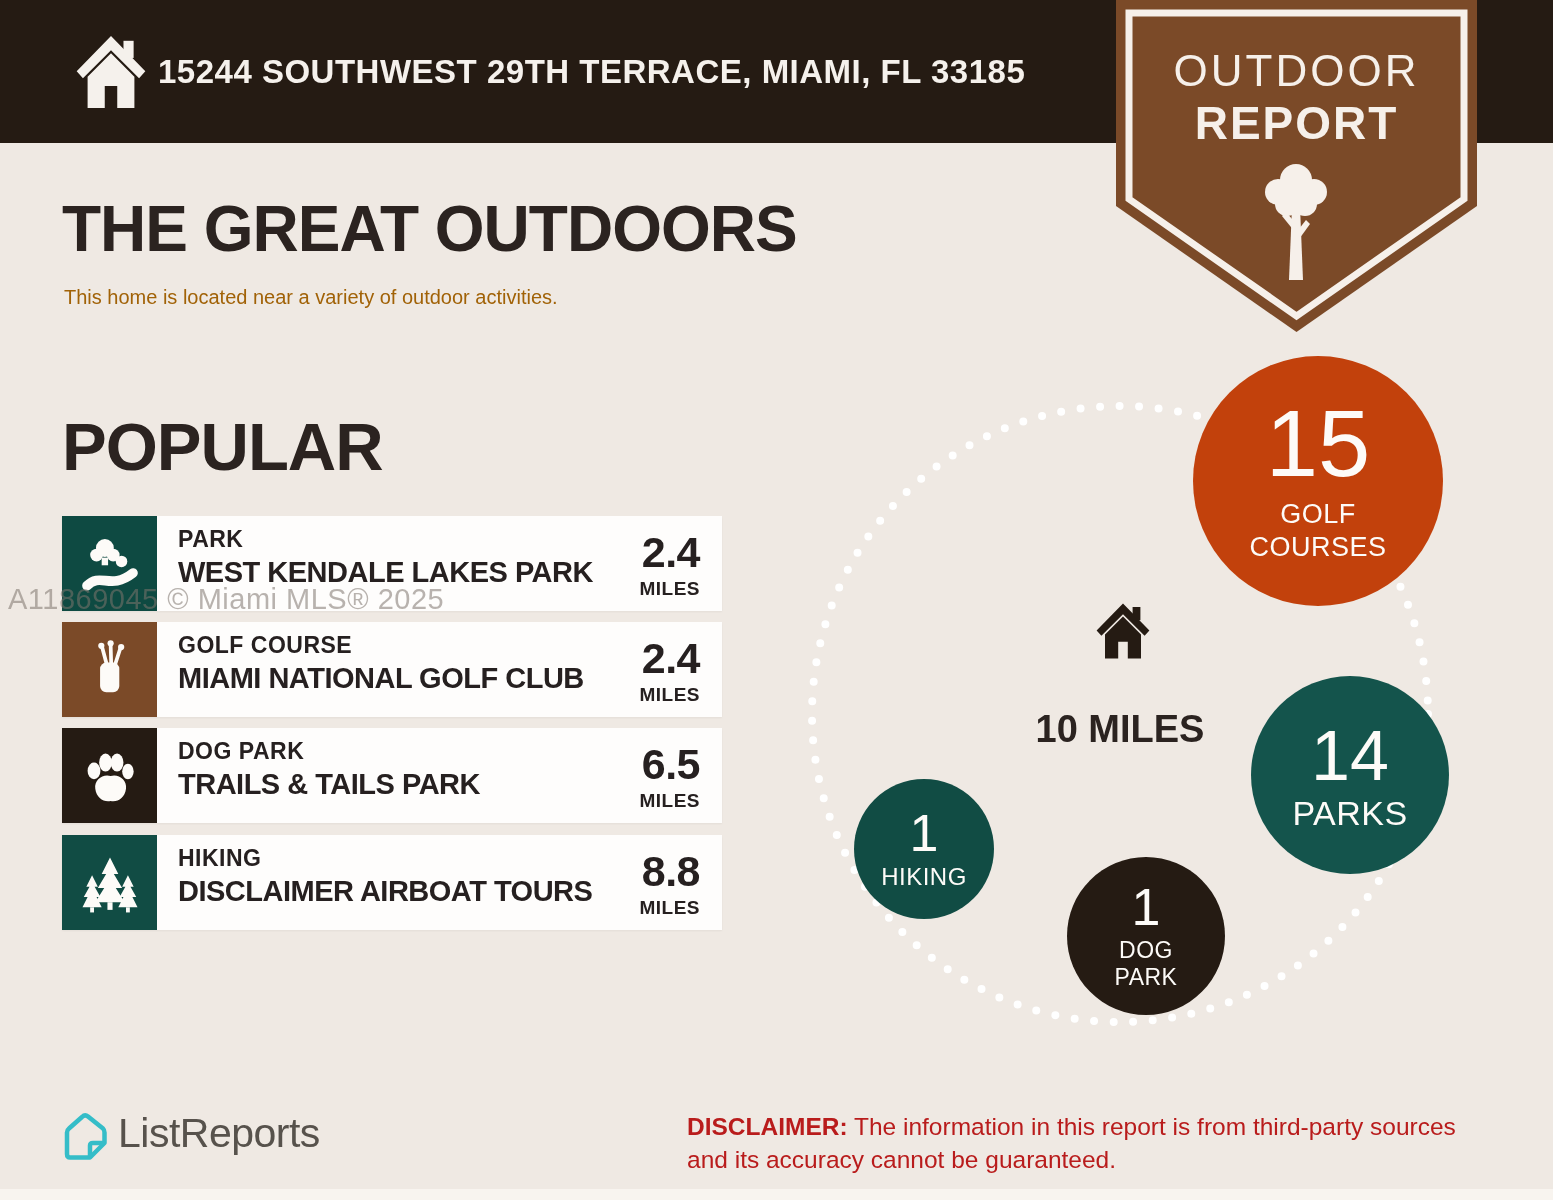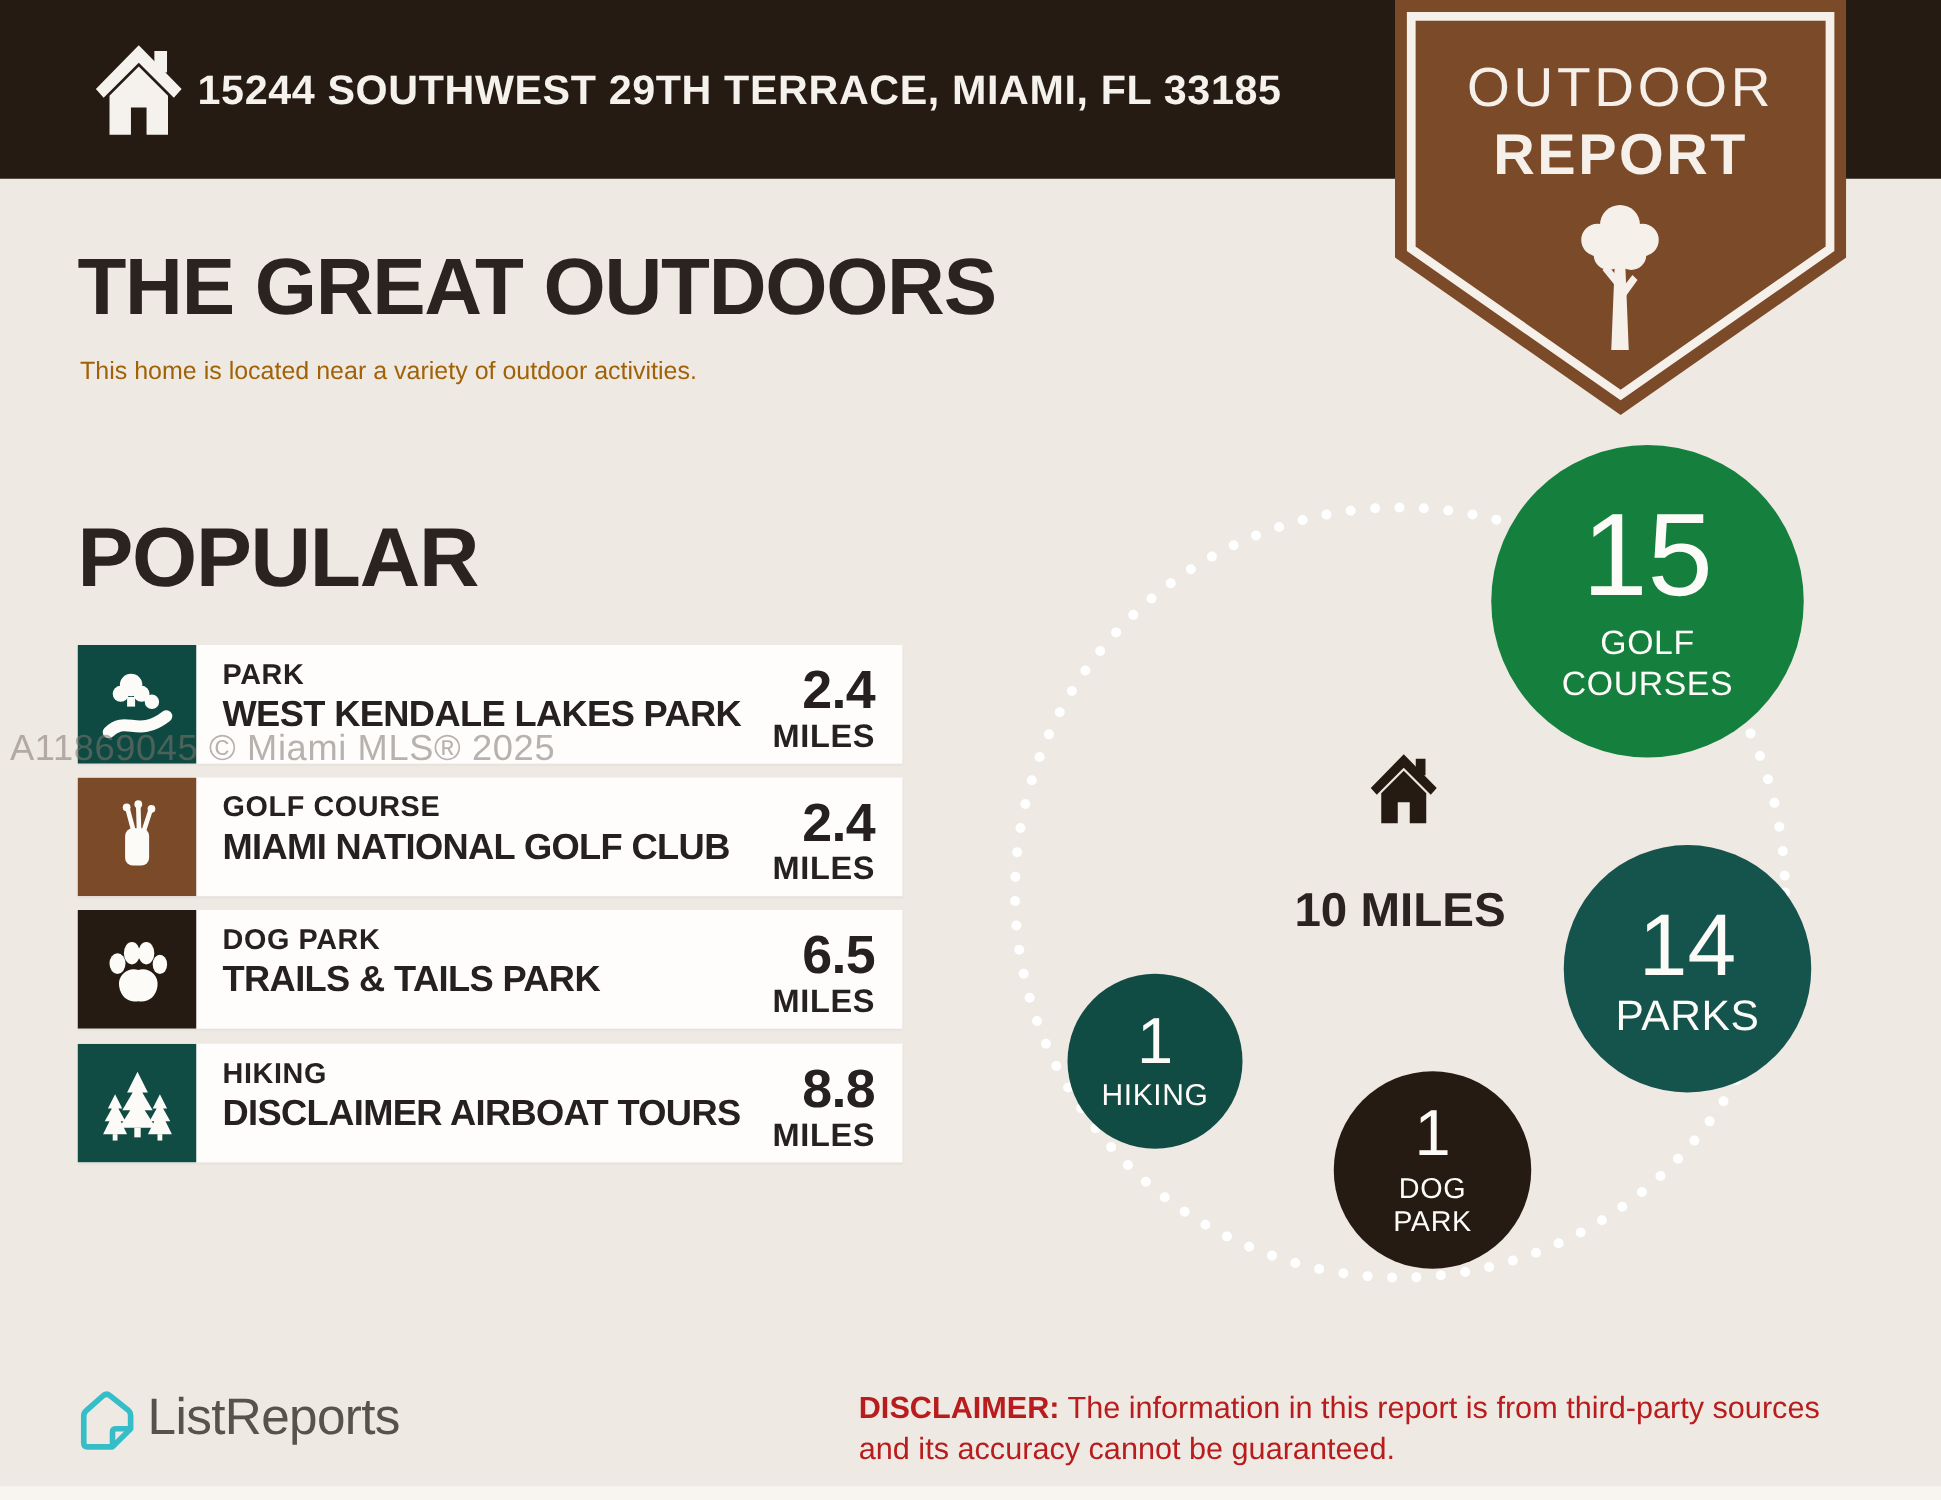--- a/index.html
+++ b/index.html
@@ -34,30 +34,30 @@
   .row .iconbox{position:absolute;left:0;top:0;width:95px;height:95px;display:flex;
                 align-items:center;justify-content:center;}
   .ic-teal{background:#0e4a42;} .ic-brown{background:#7b4a28;} .ic-black{background:#251b13;}
   .row .texts{position:absolute;left:116px;top:10px;width:470px;}
   .cat{font-size:23px;font-weight:700;color:#262020;letter-spacing:.5px;line-height:26px;}
   .name{font-size:29px;font-weight:800;color:#262020;letter-spacing:-0.5px;line-height:36px;
         margin-top:2px;}
   .dist{position:absolute;right:22px;top:50%;transform:translateY(-46%);text-align:right;
         color:#262020;}
   .dist .num{font-size:43px;font-weight:800;line-height:44px;letter-spacing:-0.5px;}
-  .dist .unit{font-size:26px;font-weight:700;line-height:29px;letter-spacing:.5px;}
+  .dist .unit{font-size:19px;font-weight:700;line-height:29px;letter-spacing:.5px;}
 
   .watermark{position:absolute;left:8px;top:583px;font-size:29px;font-weight:400;
              color:rgba(125,117,109,.55);z-index:30;letter-spacing:.5px;}
 
   
   .dots{position:absolute;left:0;top:0;z-index:1;}
   .bubble{position:absolute;border-radius:50%;display:flex;flex-direction:column;
           align-items:center;justify-content:center;color:#fdfbf8;text-align:center;z-index:5;}
-  .bub-golf{left:1193px;top:356px;width:250px;height:250px;background:#15803d;}
+  .bub-golf{left:1193px;top:356px;width:250px;height:250px;background:#c2410c;}
   .bub-parks{left:1251px;top:676px;width:198px;height:198px;background:#14544c;}
   .bub-hike{left:854px;top:779px;width:140px;height:140px;background:#114c44;}
   .bub-dog{left:1067px;top:857px;width:158px;height:158px;background:#251b13;}
   .bub-golf .n{font-size:94px;font-weight:500;line-height:92px;}
   .bub-golf .l{font-size:27px;line-height:33px;width:170px;margin-top:8px;letter-spacing:.5px;}
   .bub-parks .n{font-size:70px;font-weight:500;line-height:70px;}
   .bub-parks .l{font-size:34px;line-height:32px;margin-top:6px;letter-spacing:.5px;}
   .bub-hike .n{font-size:52px;font-weight:500;line-height:52px;}
   .bub-hike .l{font-size:24px;line-height:28px;margin-top:4px;letter-spacing:.5px;}
   .bub-dog .n{font-size:52px;font-weight:500;line-height:52px;}

